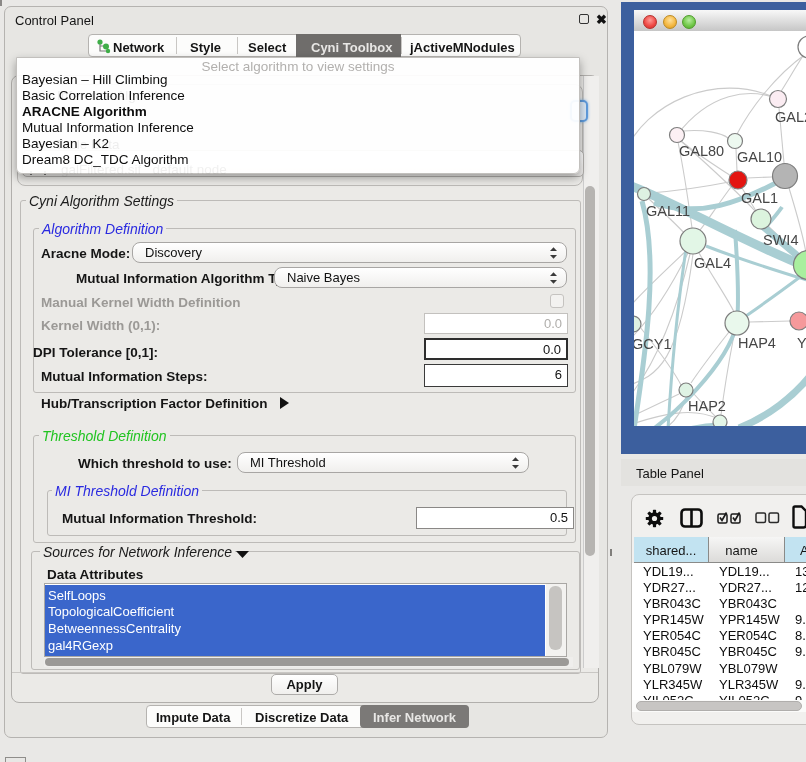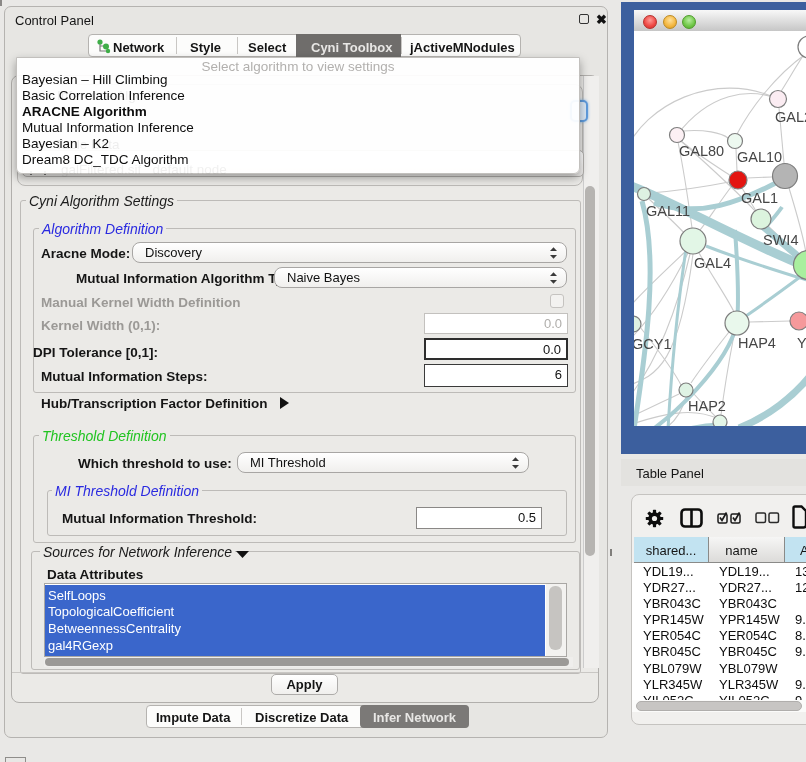--- a/index.html
+++ b/index.html
@@ -103,21 +103,21 @@
     <span class="txt">MI Threshold</span>
     <svg class="arrs" viewBox="0 0 9 12">
       <polygon points="4.5,0.2 8,4 1,4" fill="#3a3a3a"></polygon>
       <polygon points="4.5,11.8 8,8 1,8" fill="#3a3a3a"></polygon>
     </svg>
   </div>
 
 <div class="grp" style="left:47px;top:490px;width:518px;height:44px;"></div>
 <div class="gtitle" style="left:52px;top:483px;color:#2a2ae0;">MI Threshold Definition</div>
 <div class="abs b13" style="left:62px;top:511px;">Mutual Information Threshold:</div>
-<div class="fld" style="left:416px;top:507px;width:126px;height:22px;border:1px solid #8a8886;color:#111;">0.5</div>
+<div class="fld" style="left:416px;top:507px;width:158px;height:22px;border:1px solid #8a8886;color:#111;">0.5</div>
 
 <div class="grp" style="left:31px;top:551px;width:547px;height:117px;"></div>
 <div class="gtitle" style="left:40px;top:544px;color:#1c1c1c;">Sources for Network Inference</div>
 <svg class="abs" style="left:236px;top:550px;" width="13" height="9" viewBox="0 0 13 9">
     <polygon points="0,1 13,1 6.5,8" fill="#111"></polygon>
   </svg>
 
 <div class="abs b13" style="left:47px;top:567px;">Data Attributes</div>
 
 <div class="abs" style="left:44px;top:583px;width:523px;height:74px;background:#fff;border:1px solid #a9a7a4;box-sizing:border-box;overflow:hidden;">

